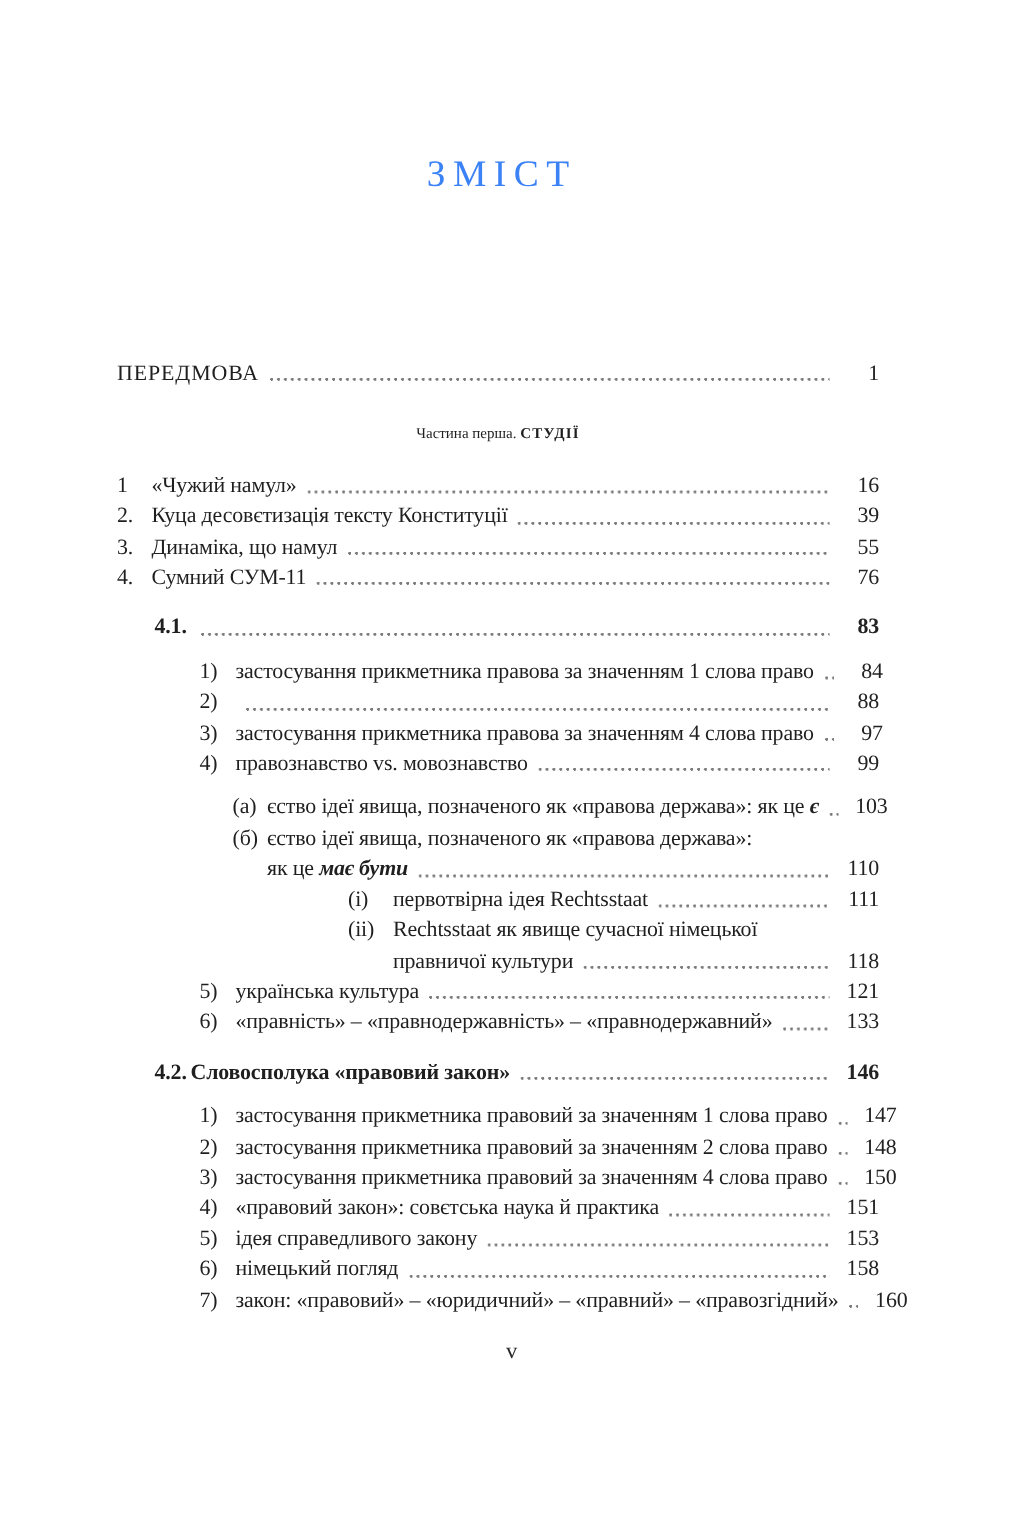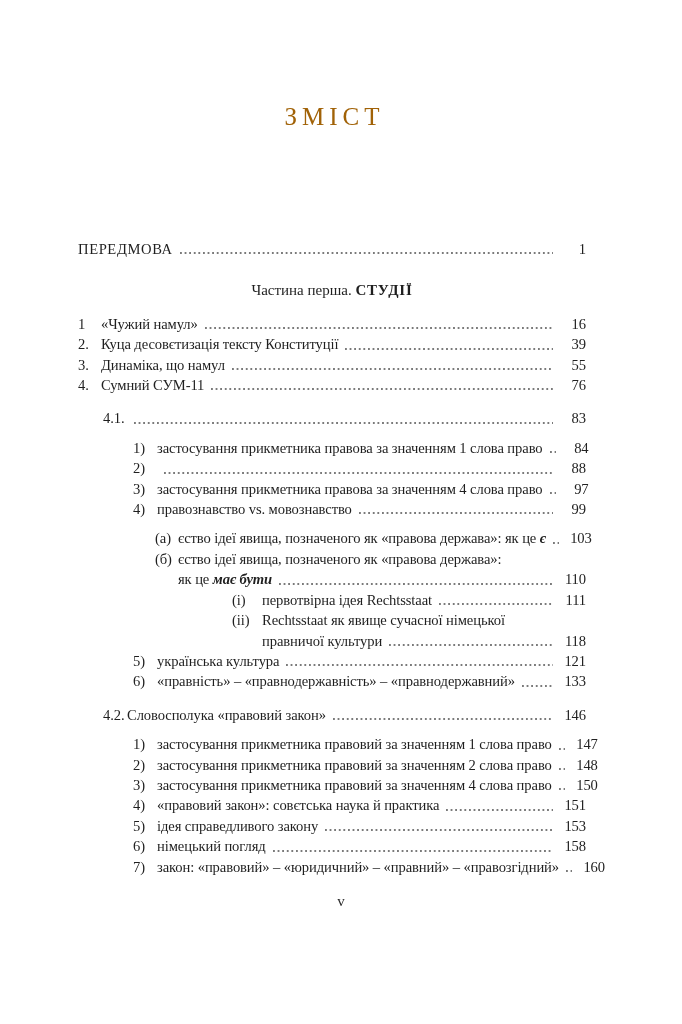--- a/index.html
+++ b/index.html
@@ -16,28 +16,28 @@
     padding:103px 96px 0 78px;
     background:#ffffff;
   }
   .title {
     text-align:center;
     font-size:25px;
     line-height:28px;
     font-weight:400;
     letter-spacing:5px;
     padding-left:5px;   
-    color:#a16207;
+    color:#3b82f6;
   }
   .front { margin-top:108px; }
   .part-heading {
     text-align:center;
     margin-top:21px;
     margin-bottom:13px;
-    font-size:15px;
+    font-size:10px;
     line-height:20.4px;
   }
   .part-name { font-weight:700; letter-spacing:0.8px; }
 
   .row {
     display:flex;
     align-items:baseline;
     font-size:14.6px;
     line-height:20.4px;
     letter-spacing:-0.1px;
@@ -50,21 +50,21 @@
     align-self:stretch;
     margin:0 5px 0 7px;
     background-image:radial-gradient(circle at 1.1px 1.1px, #7a7a7a 0.95px, rgba(0,0,0,0) 1.2px);
     background-size:4.6px 2.4px;
     background-repeat:repeat-x;
     background-position:left bottom 4.6px;
   }
   .pg { flex-shrink:0; width:28px; text-align:right; color:#222; }
 
   .lvl0  { padding-left:0; }    .lvl0 .lbl { width:23px; }
-  .lvl1  { padding-left:25px; } .lvl1 .lbl { width:24px; }
+  .lvl1  { padding-left:25px;font-weight:bold; } .lvl1 .lbl { width:24px; }
   .lvl2  { padding-left:55px; } .lvl2 .lbl { width:24px; }
   .lvl3  { padding-left:77px; } .lvl3 .lbl { width:23px; }
   .lvl4  { padding-left:154px;} .lvl4 .lbl { width:30px; }
   .lvl3c { padding-left:100px; }
   .lvl4c { padding-left:184px; }
 
   .gap-sm { margin-top:9px; }
   .gap-md { margin-top:13px; }
 
   .s-r  { font-style:normal; }

